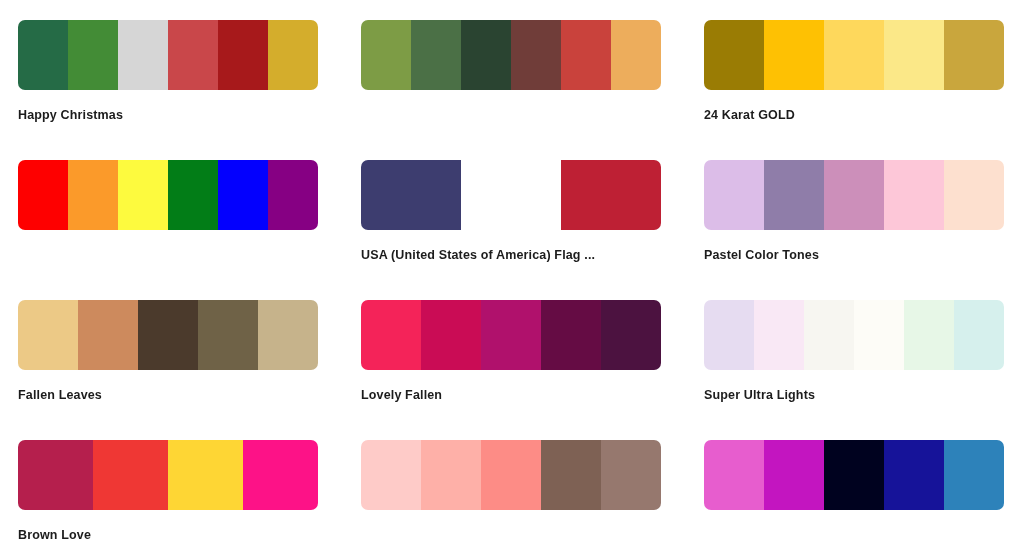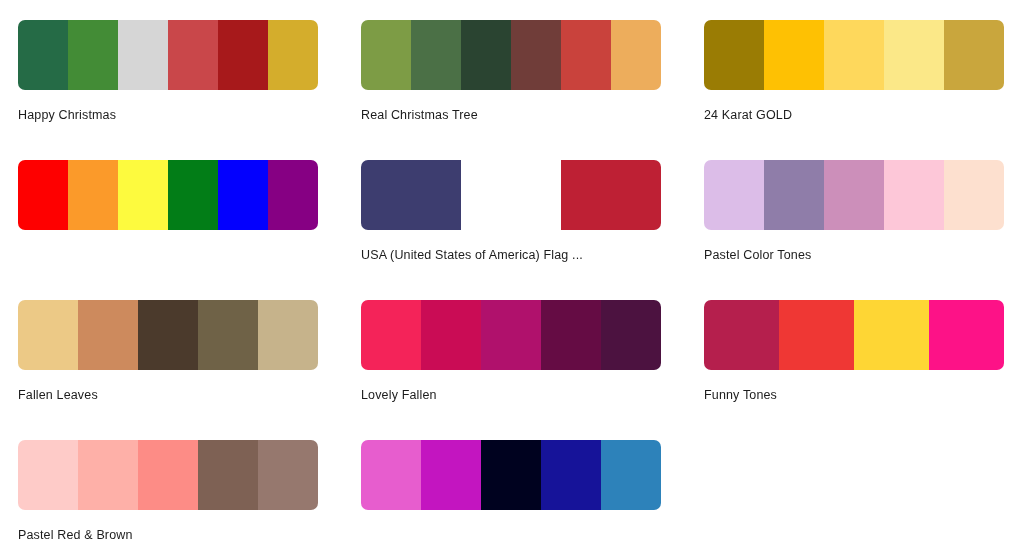--- a/index.html
+++ b/index.html
@@ -38,21 +38,21 @@
 
   .swatch {
     flex: 1 1 0;
     height: 100%;
   }
 
   .palette-title {
     display: block;
     margin-top: 18px;
     font-size: 12.5px;
-    font-weight: normal;
+    font-weight: bold;
     color: #1c1c1c;
     letter-spacing: 0.15px;
     white-space: nowrap;
     overflow: hidden;
     text-overflow: ellipsis;
     max-width: 300px;
     line-height: 14px;
   }
 </style>
 </head>
@@ -72,21 +72,20 @@
     </div>
     <div class="palette-card">
       <div class="swatch-strip">
         <div class="swatch" style="background: rgb(125, 156, 69);"></div>
         <div class="swatch" style="background: rgb(75, 112, 70);"></div>
         <div class="swatch" style="background: rgb(42, 68, 49);"></div>
         <div class="swatch" style="background: rgb(112, 61, 57);"></div>
         <div class="swatch" style="background: rgb(201, 66, 60);"></div>
         <div class="swatch" style="background: rgb(237, 173, 92);"></div>
       </div>
-      <span class="palette-title">Real Christmas Tree</span>
     </div>
     <div class="palette-card">
       <div class="swatch-strip">
         <div class="swatch" style="background: rgb(154, 124, 4);"></div>
         <div class="swatch" style="background: rgb(254, 193, 3);"></div>
         <div class="swatch" style="background: rgb(254, 216, 92);"></div>
         <div class="swatch" style="background: rgb(251, 232, 136);"></div>
         <div class="swatch" style="background: rgb(201, 166, 61);"></div>
       </div>
       <span class="palette-title">24 Karat GOLD</span>
@@ -134,36 +133,46 @@
         <div class="swatch" style="background: rgb(244, 35, 89);"></div>
         <div class="swatch" style="background: rgb(202, 12, 85);"></div>
         <div class="swatch" style="background: rgb(176, 17, 108);"></div>
         <div class="swatch" style="background: rgb(101, 12, 68);"></div>
         <div class="swatch" style="background: rgb(76, 18, 64);"></div>
       </div>
       <span class="palette-title">Lovely Fallen</span>
     </div>
     <div class="palette-card">
       <div class="swatch-strip">
+        <div class="swatch" style="background: rgb(230, 220, 241);"></div>
+        <div class="swatch" style="background: rgb(249, 232, 245);"></div>
+        <div class="swatch" style="background: rgb(247, 246, 241);"></div>
+        <div class="swatch" style="background: rgb(253, 252, 247);"></div>
+        <div class="swatch" style="background: rgb(231, 247, 231);"></div>
+        <div class="swatch" style="background: rgb(214, 240, 237);"></div>
+      </div>
+      <span class="palette-title">Super Ultra Lights</span>
+    </div>
+    <div class="palette-card">
+      <div class="swatch-strip">
         <div class="swatch" style="background: rgb(181, 31, 77);"></div>
         <div class="swatch" style="background: rgb(239, 55, 52);"></div>
         <div class="swatch" style="background: rgb(254, 214, 52);"></div>
         <div class="swatch" style="background: rgb(253, 18, 135);"></div>
       </div>
-      <span class="palette-title">Funny Tones</span>
+      <span class="palette-title">Brown Love</span>
     </div>
     <div class="palette-card">
       <div class="swatch-strip">
         <div class="swatch" style="background: rgb(254, 203, 200);"></div>
         <div class="swatch" style="background: rgb(254, 176, 168);"></div>
         <div class="swatch" style="background: rgb(253, 140, 134);"></div>
         <div class="swatch" style="background: rgb(126, 97, 84);"></div>
         <div class="swatch" style="background: rgb(150, 120, 110);"></div>
       </div>
-      <span class="palette-title">Pastel Red &amp; Brown</span>
     </div>
     <div class="palette-card">
       <div class="swatch-strip">
         <div class="swatch" style="background: rgb(231, 93, 206);"></div>
         <div class="swatch" style="background: rgb(195, 21, 192);"></div>
         <div class="swatch" style="background: rgb(0, 2, 31);"></div>
         <div class="swatch" style="background: rgb(22, 19, 153);"></div>
         <div class="swatch" style="background: rgb(45, 130, 186);"></div>
       </div>
     </div>

